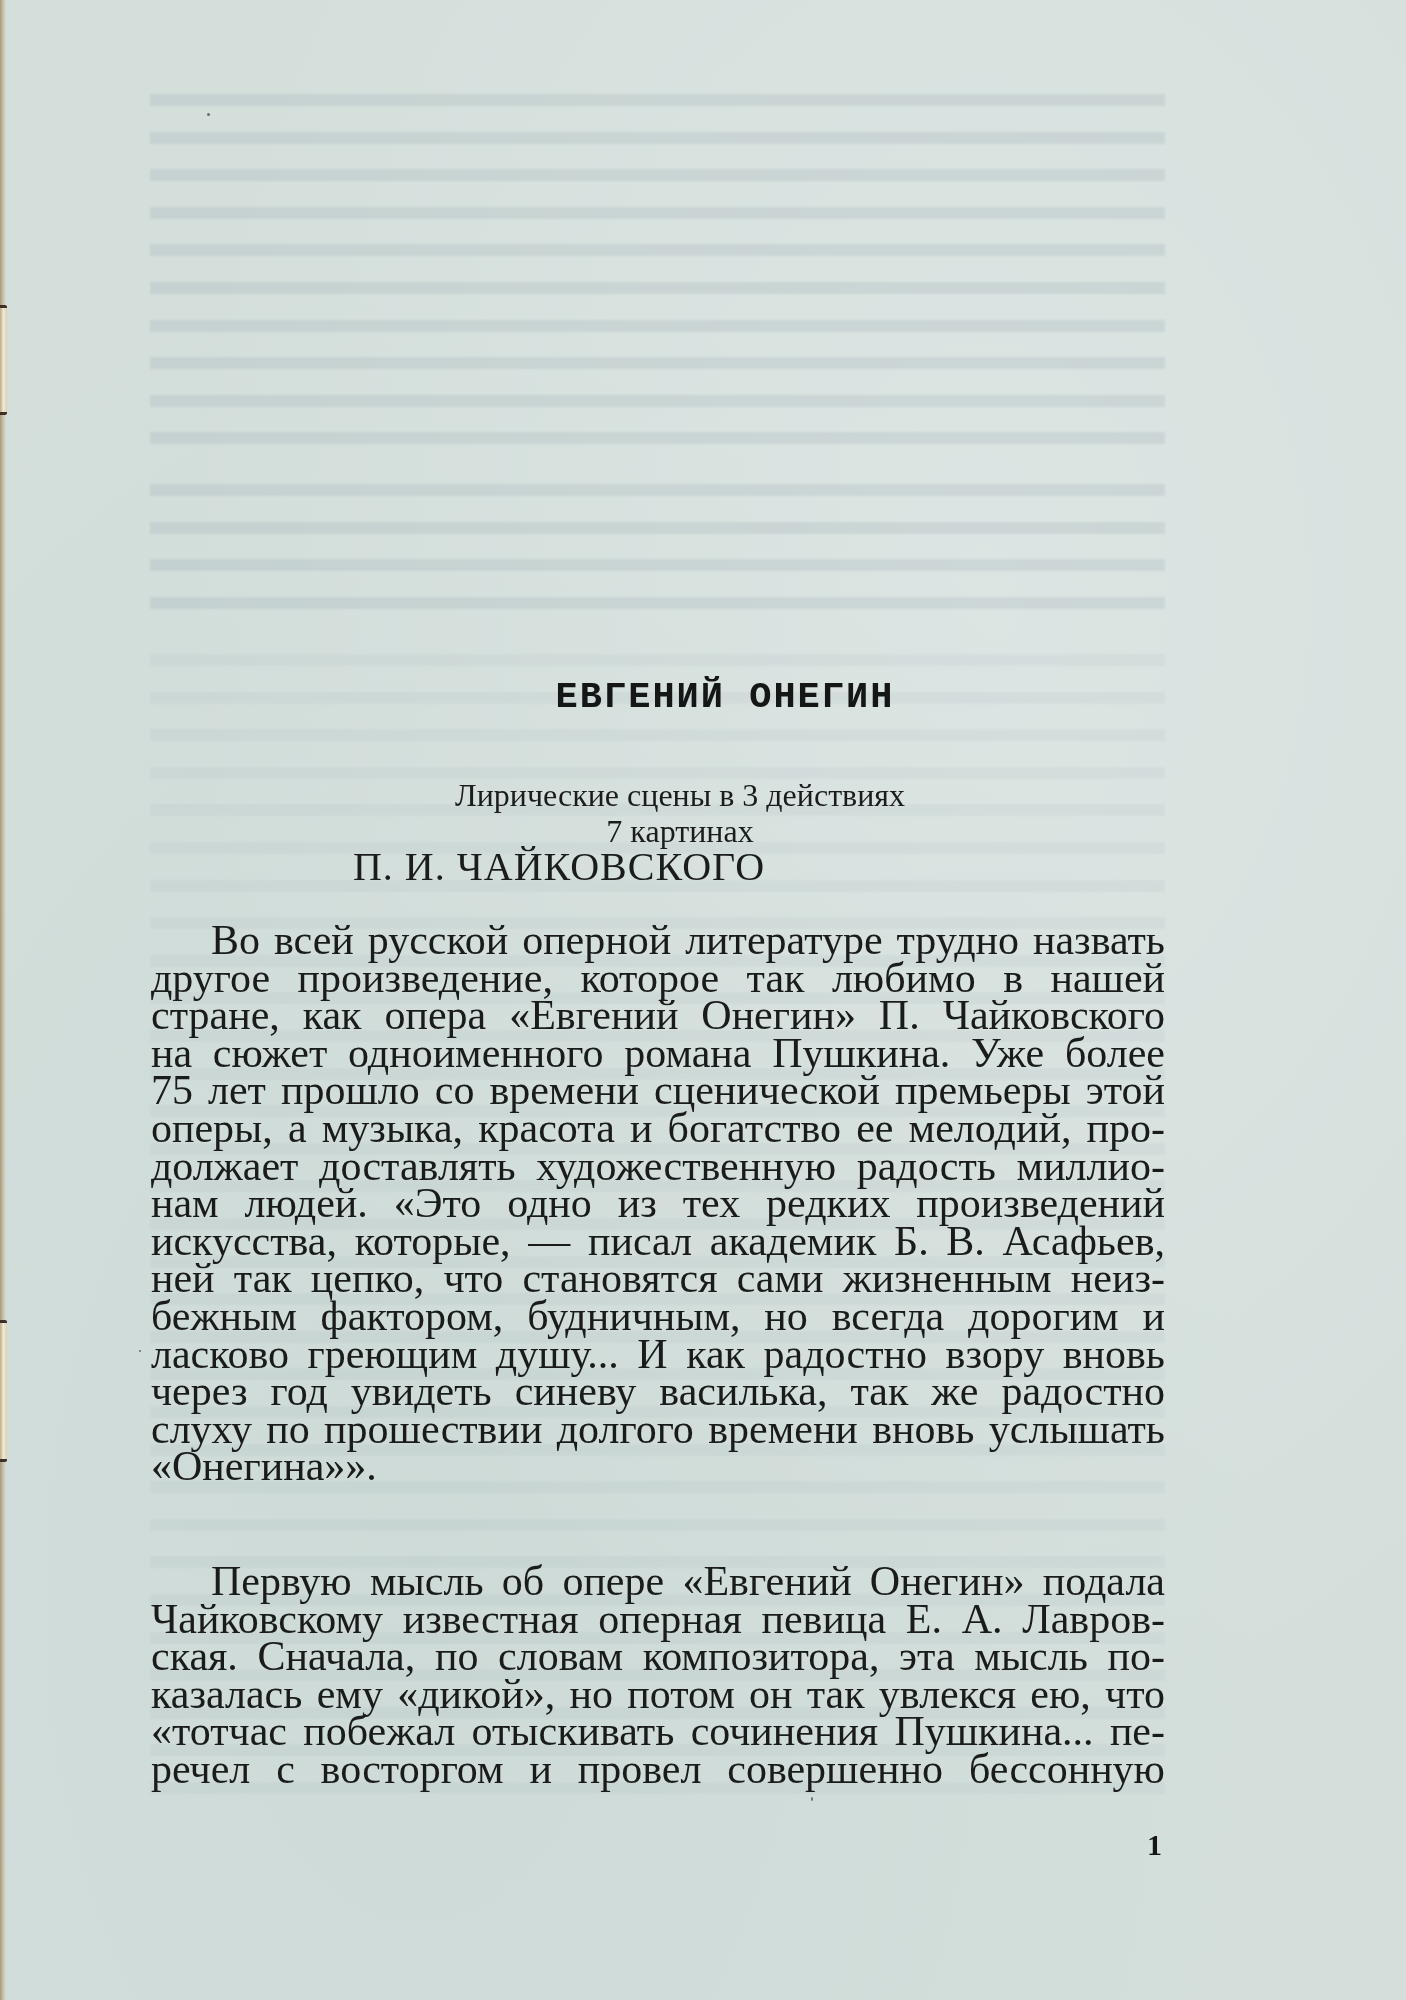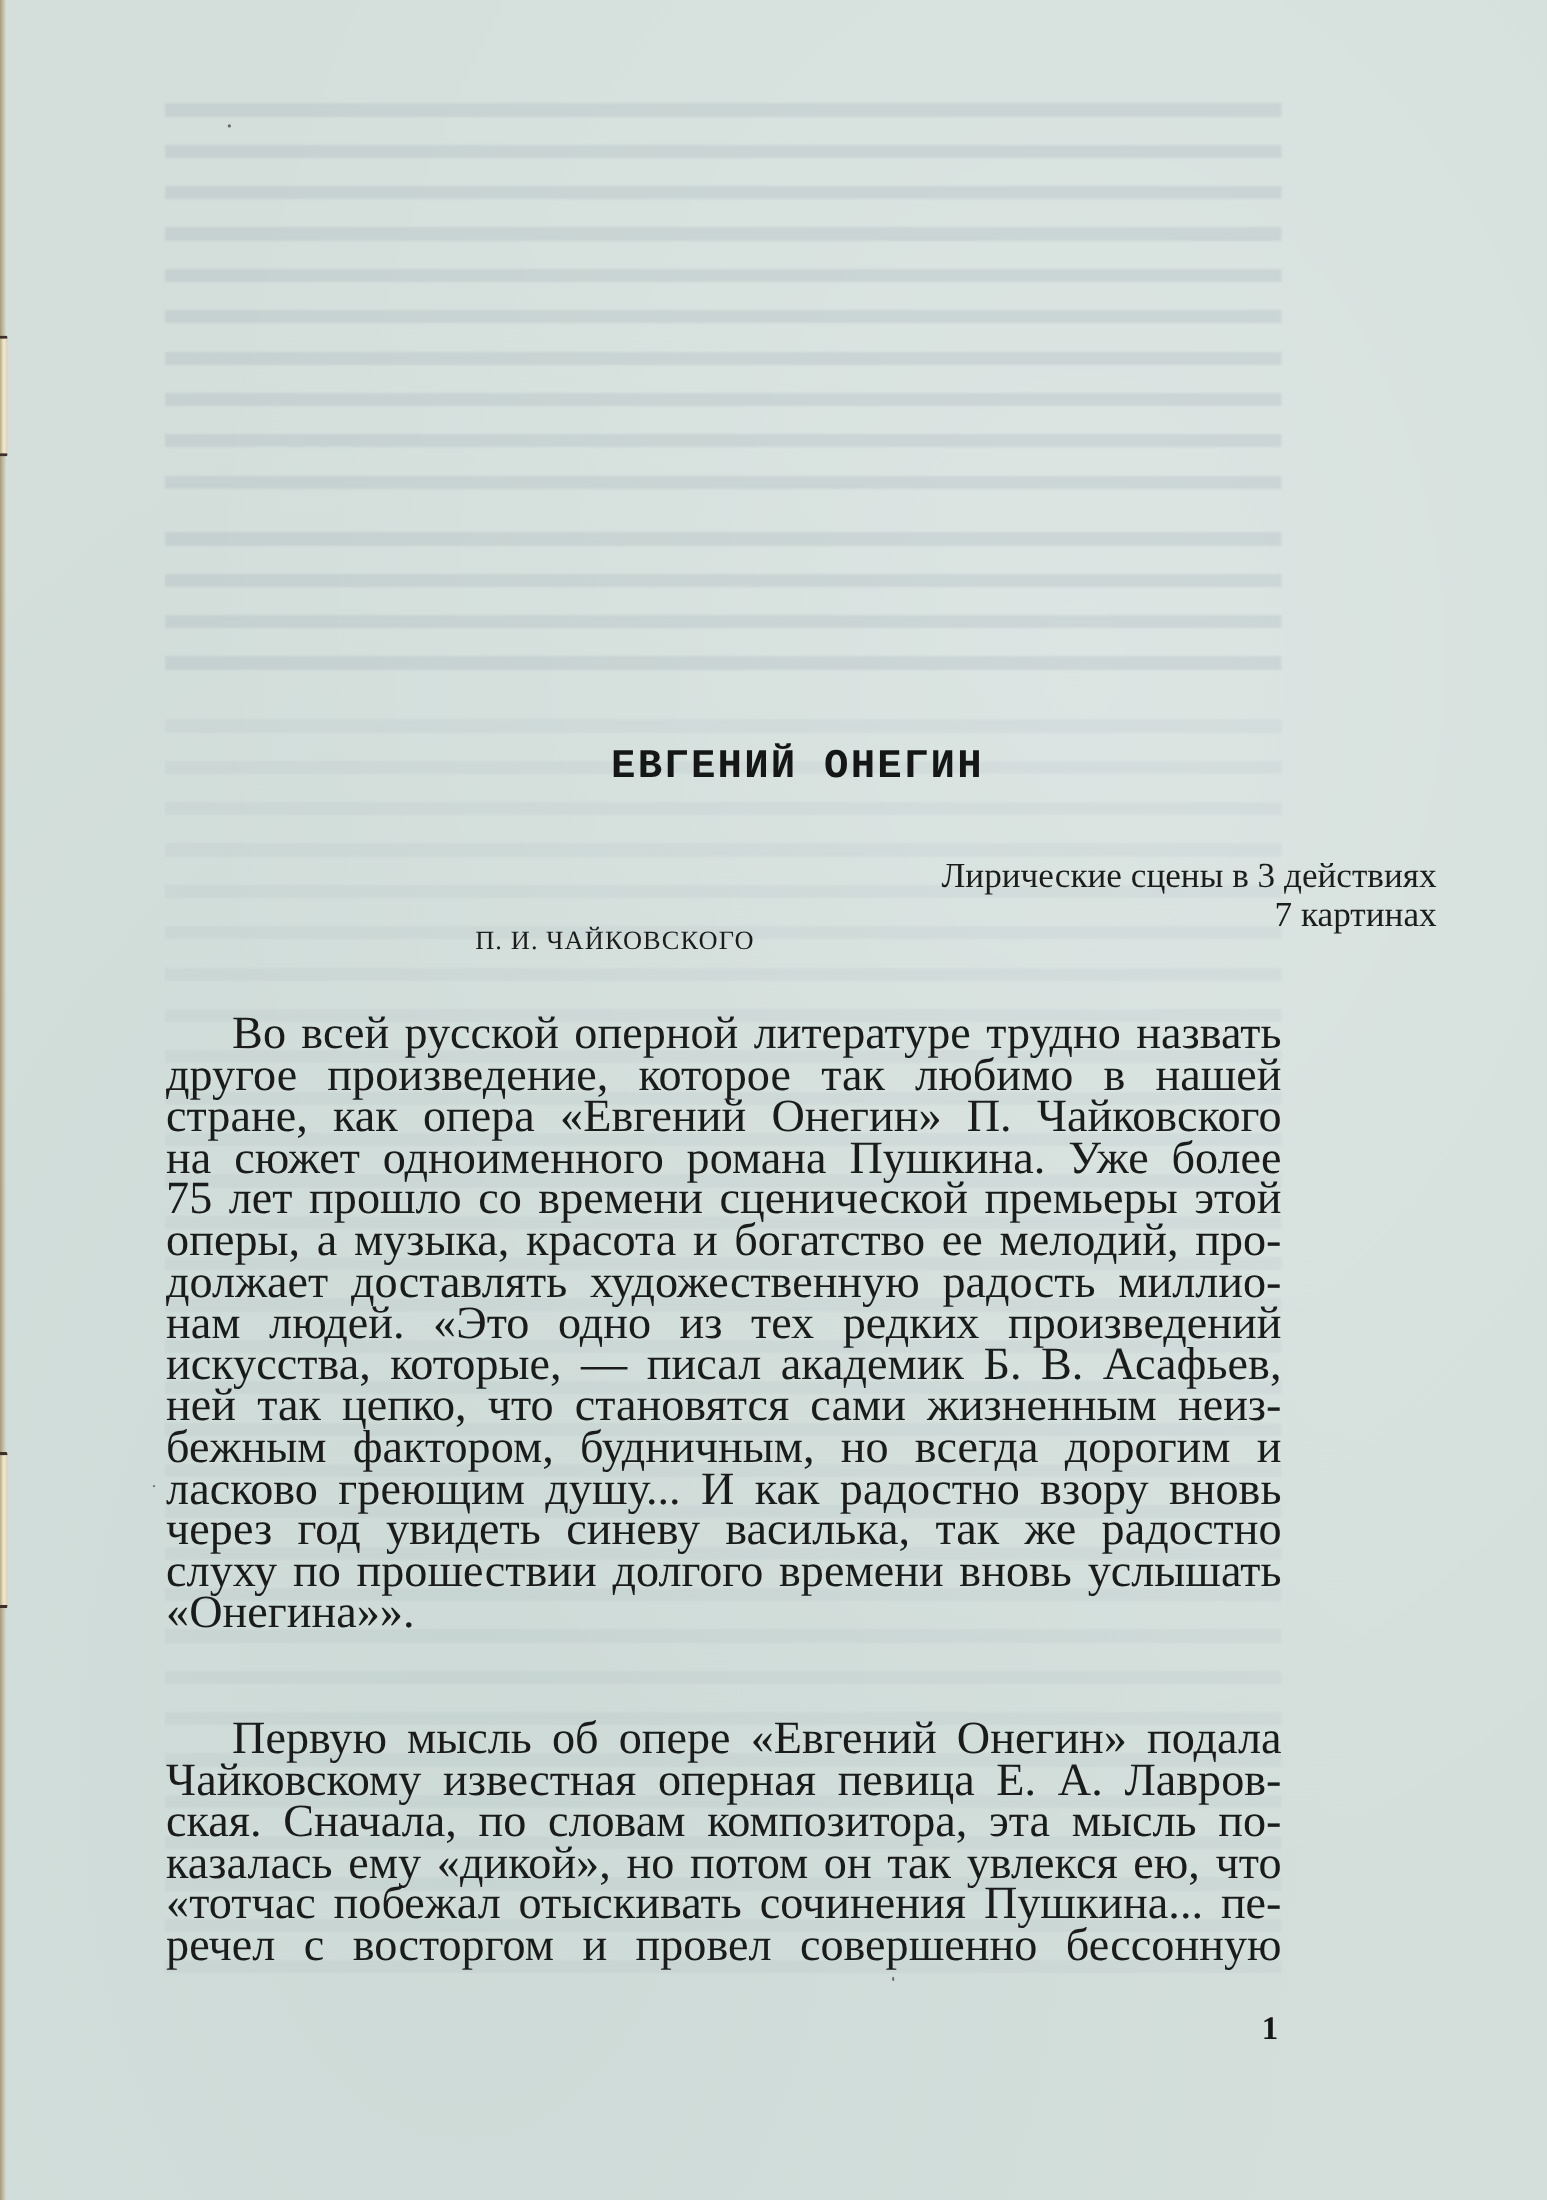--- a/index.html
+++ b/index.html
@@ -38,27 +38,27 @@
   }
   .title {
     position:absolute; left:0; width:1406px; top:676px;
     text-align:center; padding-left:44px; box-sizing:border-box;
     font-family:Liberation Mono, monospace;
     font-weight:bold; font-size:37px; letter-spacing:2px;
     color:#151716;
   }
   .subtitle {
     position:absolute; left:0; width:1306px; top:777px;
-    text-align:right; padding-left:54px; box-sizing:border-box;
+    text-align:center; padding-left:54px; box-sizing:border-box;
     font-size:32px; line-height:36px; color:#1b1d1c;
   }
   .composer {
     position:absolute; left:0; width:1118px; top:843px;
     text-align:center; box-sizing:border-box;
-    font-size:24px; letter-spacing:1px; color:#1b1d1c;
+    font-size:40px; letter-spacing:1px; color:#1b1d1c;
   }
   .body-text {
     position:absolute; left:151px; width:1014px;
     font-size:42px; line-height:37.6px;
     text-align:justify; color:#1a1c1b;
   }
   .line {
     display:block; text-align:justify; text-align-last:justify;
     white-space:nowrap; height:37.6px; overflow:visible;
   }

